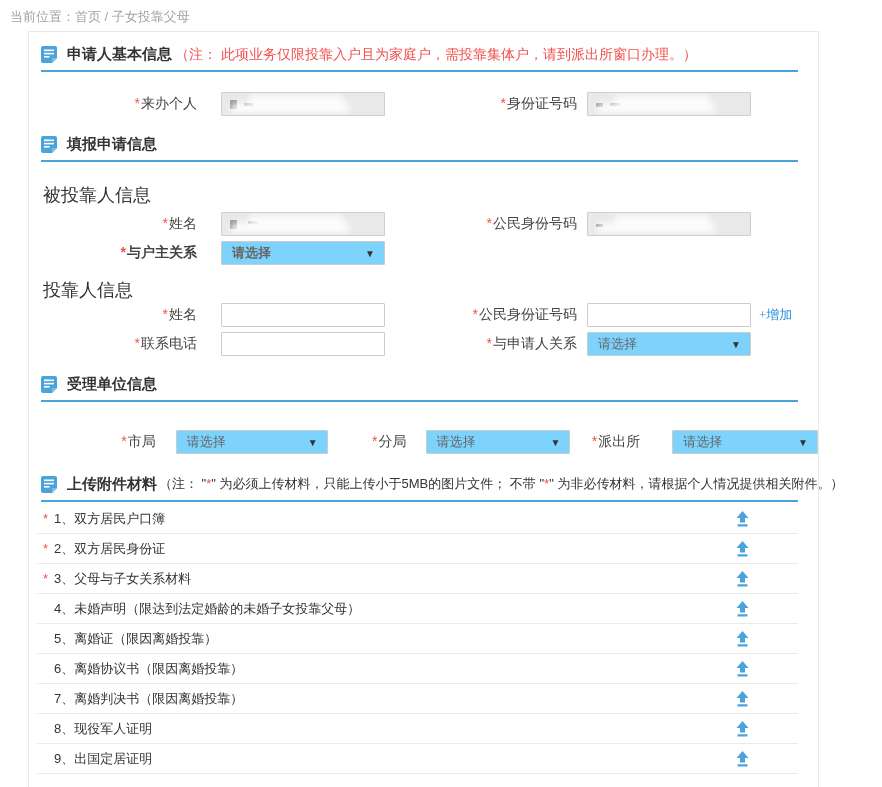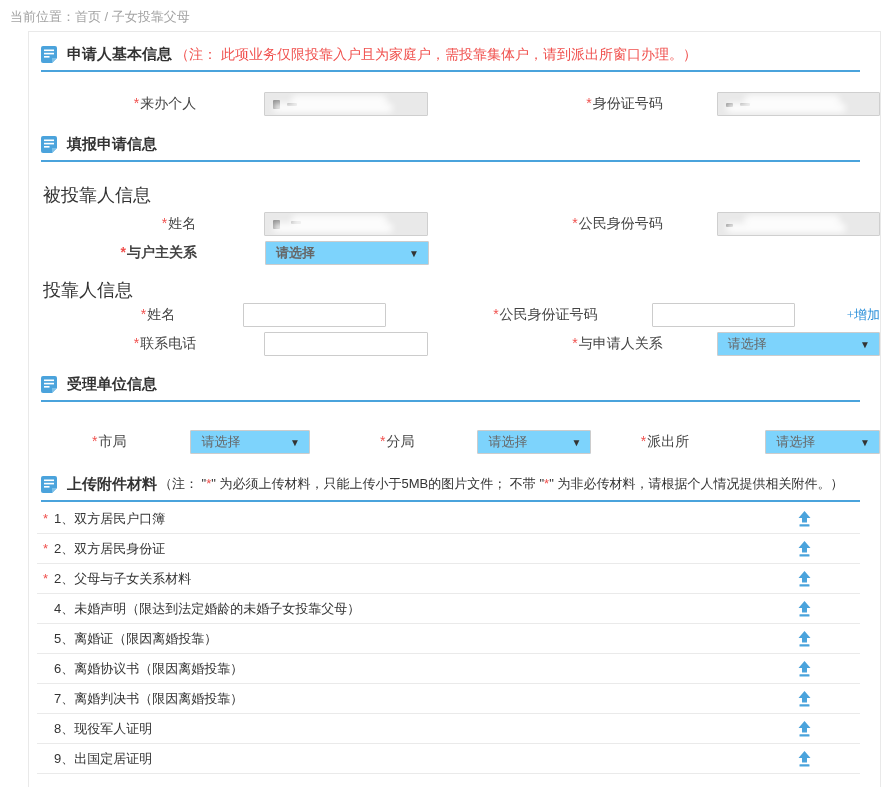--- a/index.html
+++ b/index.html
@@ -5,37 +5,37 @@
   html,body{margin:0;padding:0;}
   body{
     width:882px;height:787px;overflow:hidden;position:relative;
     background:#fff;color:#333;
     font-family:"Liberation Sans","DejaVu Sans",sans-serif;
     font-size:14px;
   }
   .breadcrumb{position:absolute;top:8px;left:10px;font-size:13px;color:#a3a3a3;}
   .breadcrumb span{color:#a3a3a3;}
   .panel{
-    position:absolute;left:28px;top:31px;width:853px;height:756px;
+    position:absolute;left:28px;top:31px;width:791px;height:756px;
     box-sizing:border-box;border:1px solid #e9e9e9;border-bottom:none;background:#fff;
   }
   
   .sec{display:flex;align-items:flex-end;margin:0 20px 0 12px;padding-bottom:6px;
        border-bottom:2px solid #4aa3dc;}
   .sec .doc-ic{flex:0 0 auto;margin-right:9px;line-height:0;}
   .sec .ttl{font-size:15px;font-weight:bold;color:#333;line-height:20px;white-space:nowrap;}
   .sec .note-red{font-size:14px;color:#f0504d;line-height:20px;margin-left:3px;white-space:nowrap;}
   .sec .note-bk{font-size:13px;color:#333;line-height:20px;margin-left:2px;white-space:nowrap;}
   .sec .note-bk .st{color:#f0504d;}
   .sec1{margin-top:12px;}
   .sec2{margin-top:18px;}
   .sec3{margin-top:18px;}
   .sec4{margin-top:20px;align-items:flex-end;}
   
-  .frow{display:flex;align-items:center;height:24px;gap:44px;}
+  .frow{display:flex;align-items:center;height:24px;}
   .r-main{margin-top:20px;}
   .r-a{margin-top:8px;}
   .r-b{margin-top:5px;font-weight:bold;}
   .r-c{margin-top:4px;}
   .r-d{margin-top:5px;}
   .r-u{margin-top:28px;}
   .grp{font-size:18px;color:#333;margin-left:14px;line-height:18px;}
   .grp1{margin-top:24px;}
   .grp2{margin-top:16px;}
   .lbl{display:inline-block;text-align:right;color:#444;white-space:nowrap;}
@@ -210,21 +210,21 @@
     <div class="att-row">
       <i class="att-star">*</i>
       <span class="att-lbl">2、双方居民身份证</span>
       <span class="up-btn"><svg width="15" height="16" viewBox="0 0 15 16">
             <path fill="#4aa3dc" d="M7.5 0 L13.5 7 H10 V11.5 H5 V7 H1.5 Z"></path>
             <rect fill="#4aa3dc" x="2.5" y="13.2" width="10" height="2.3" rx="0.6"></rect>
           </svg></span>
     </div>
     <div class="att-row">
       <i class="att-star">*</i>
-      <span class="att-lbl">2、父母与子女关系材料</span>
+      <span class="att-lbl">3、父母与子女关系材料</span>
       <span class="up-btn"><svg width="15" height="16" viewBox="0 0 15 16">
             <path fill="#4aa3dc" d="M7.5 0 L13.5 7 H10 V11.5 H5 V7 H1.5 Z"></path>
             <rect fill="#4aa3dc" x="2.5" y="13.2" width="10" height="2.3" rx="0.6"></rect>
           </svg></span>
     </div>
     <div class="att-row">
       <i class="att-star"></i>
       <span class="att-lbl">4、未婚声明（限达到法定婚龄的未婚子女投靠父母）</span>
       <span class="up-btn"><svg width="15" height="16" viewBox="0 0 15 16">
             <path fill="#4aa3dc" d="M7.5 0 L13.5 7 H10 V11.5 H5 V7 H1.5 Z"></path>

